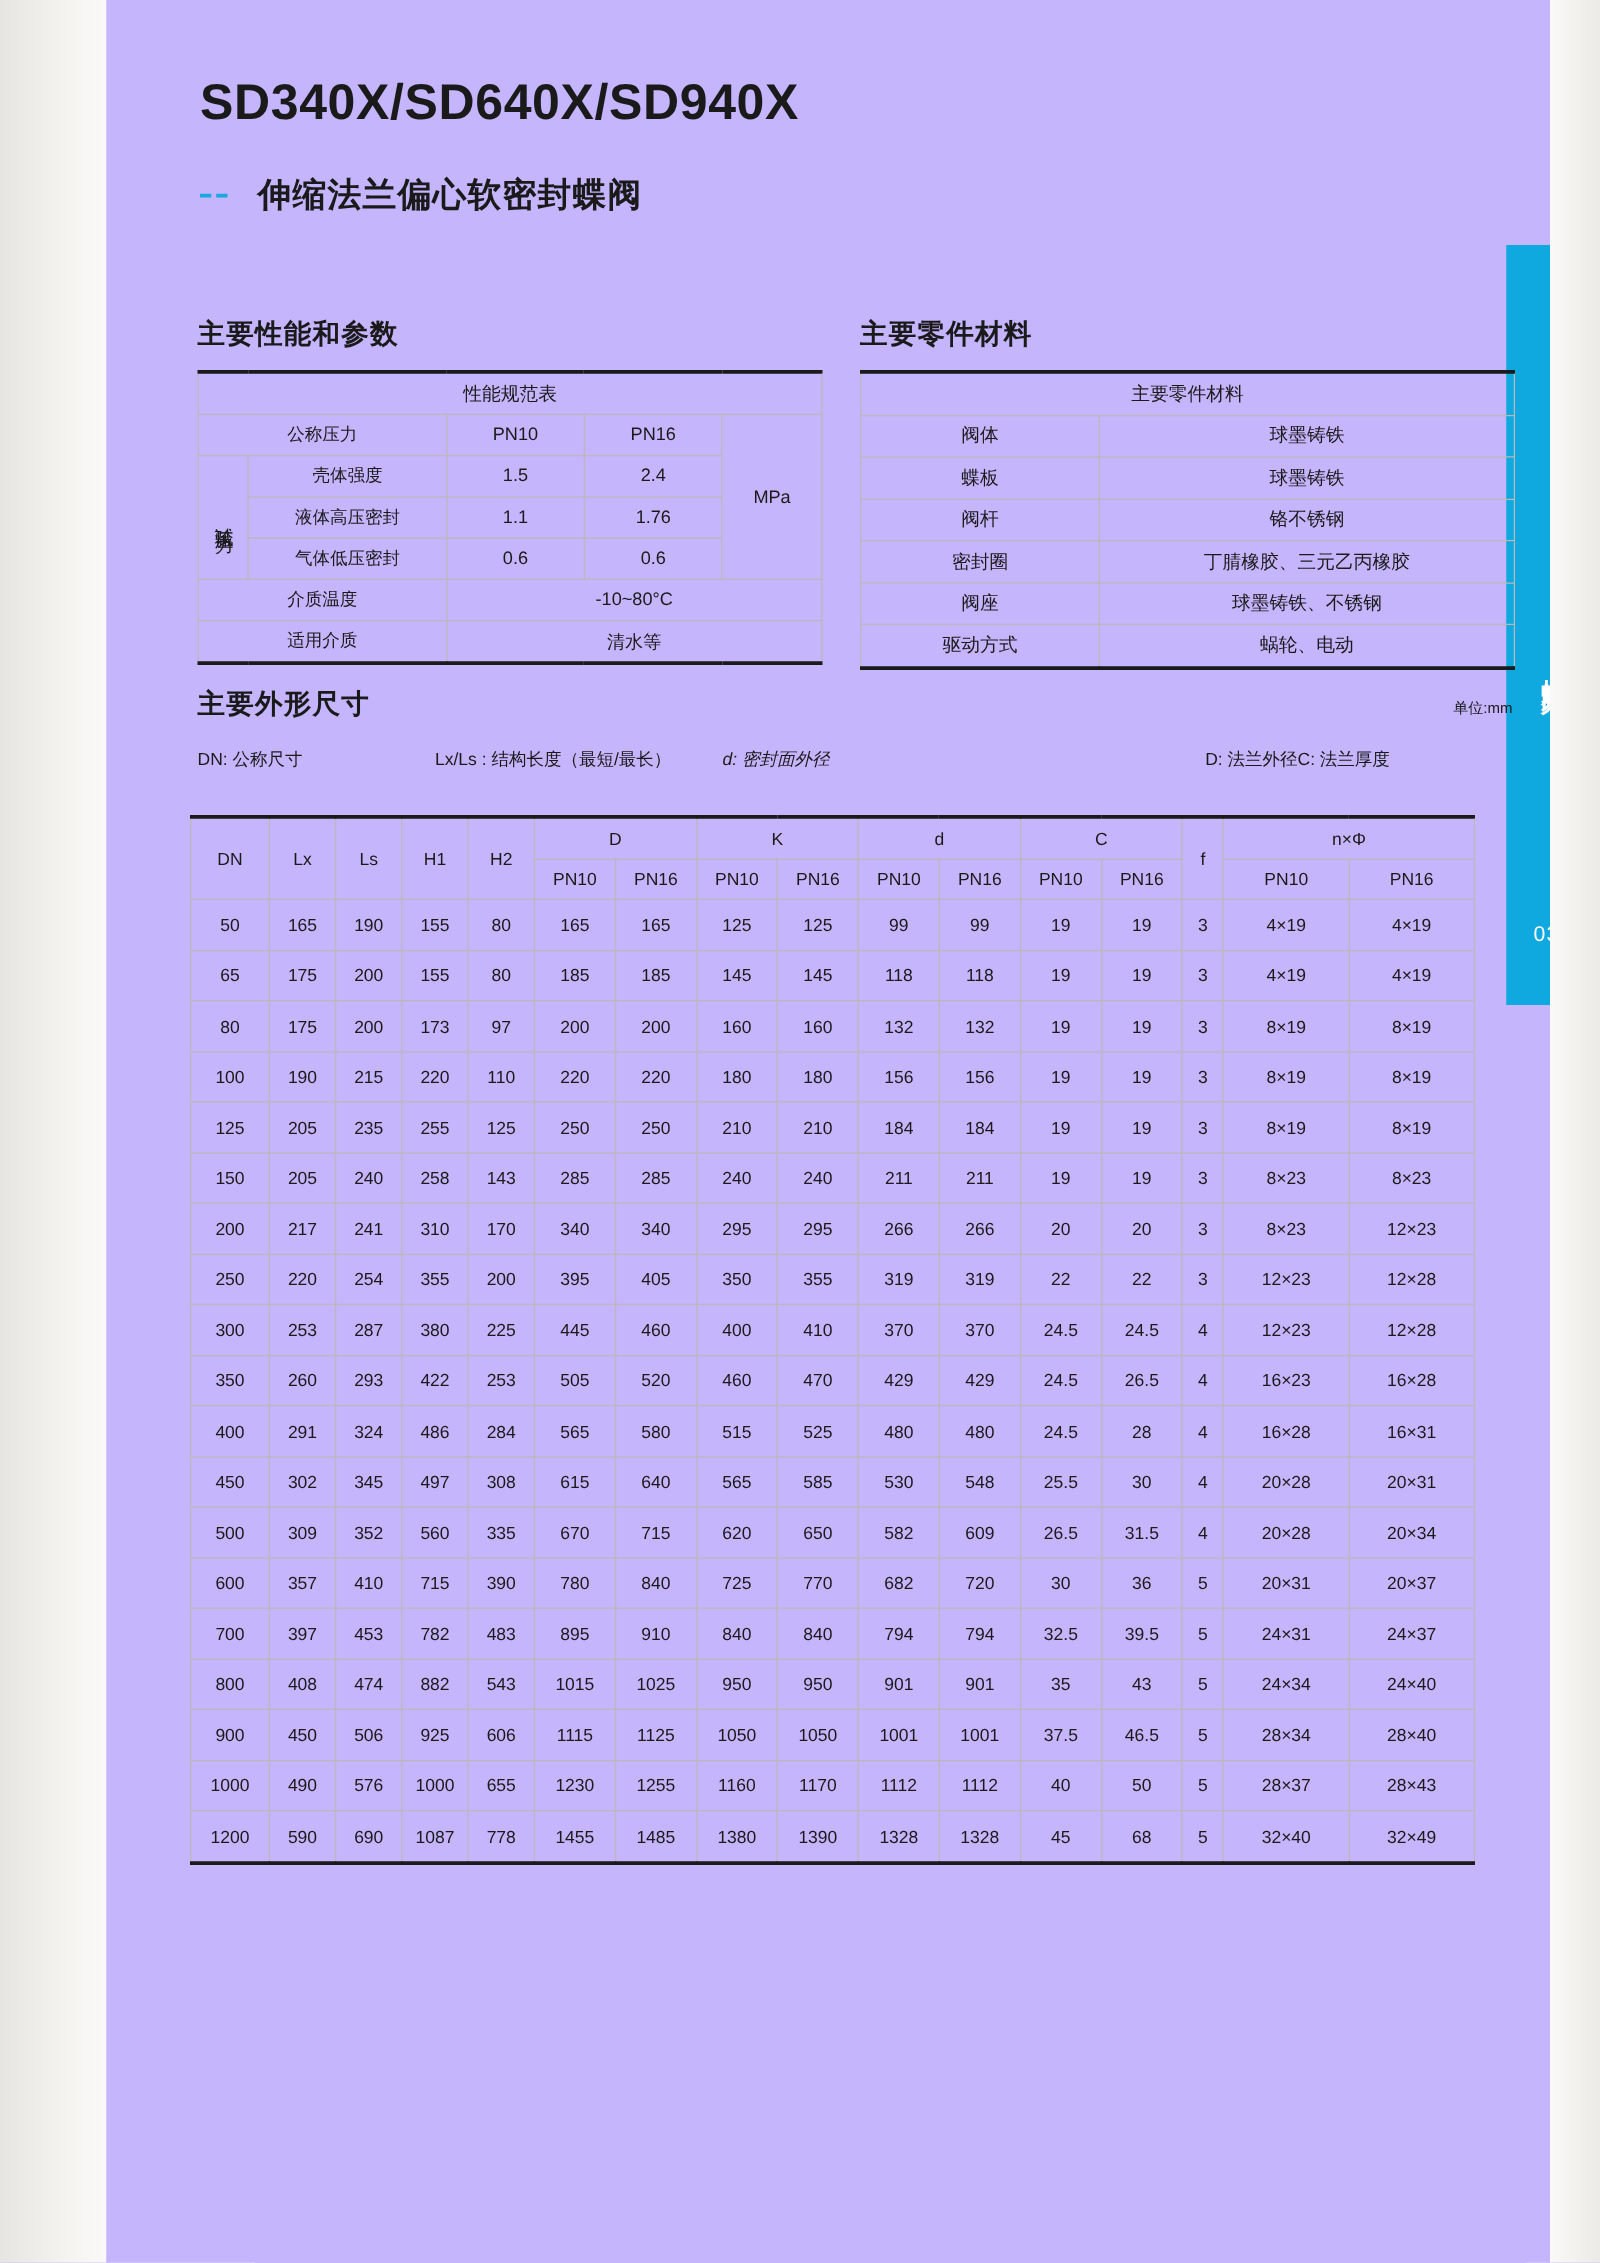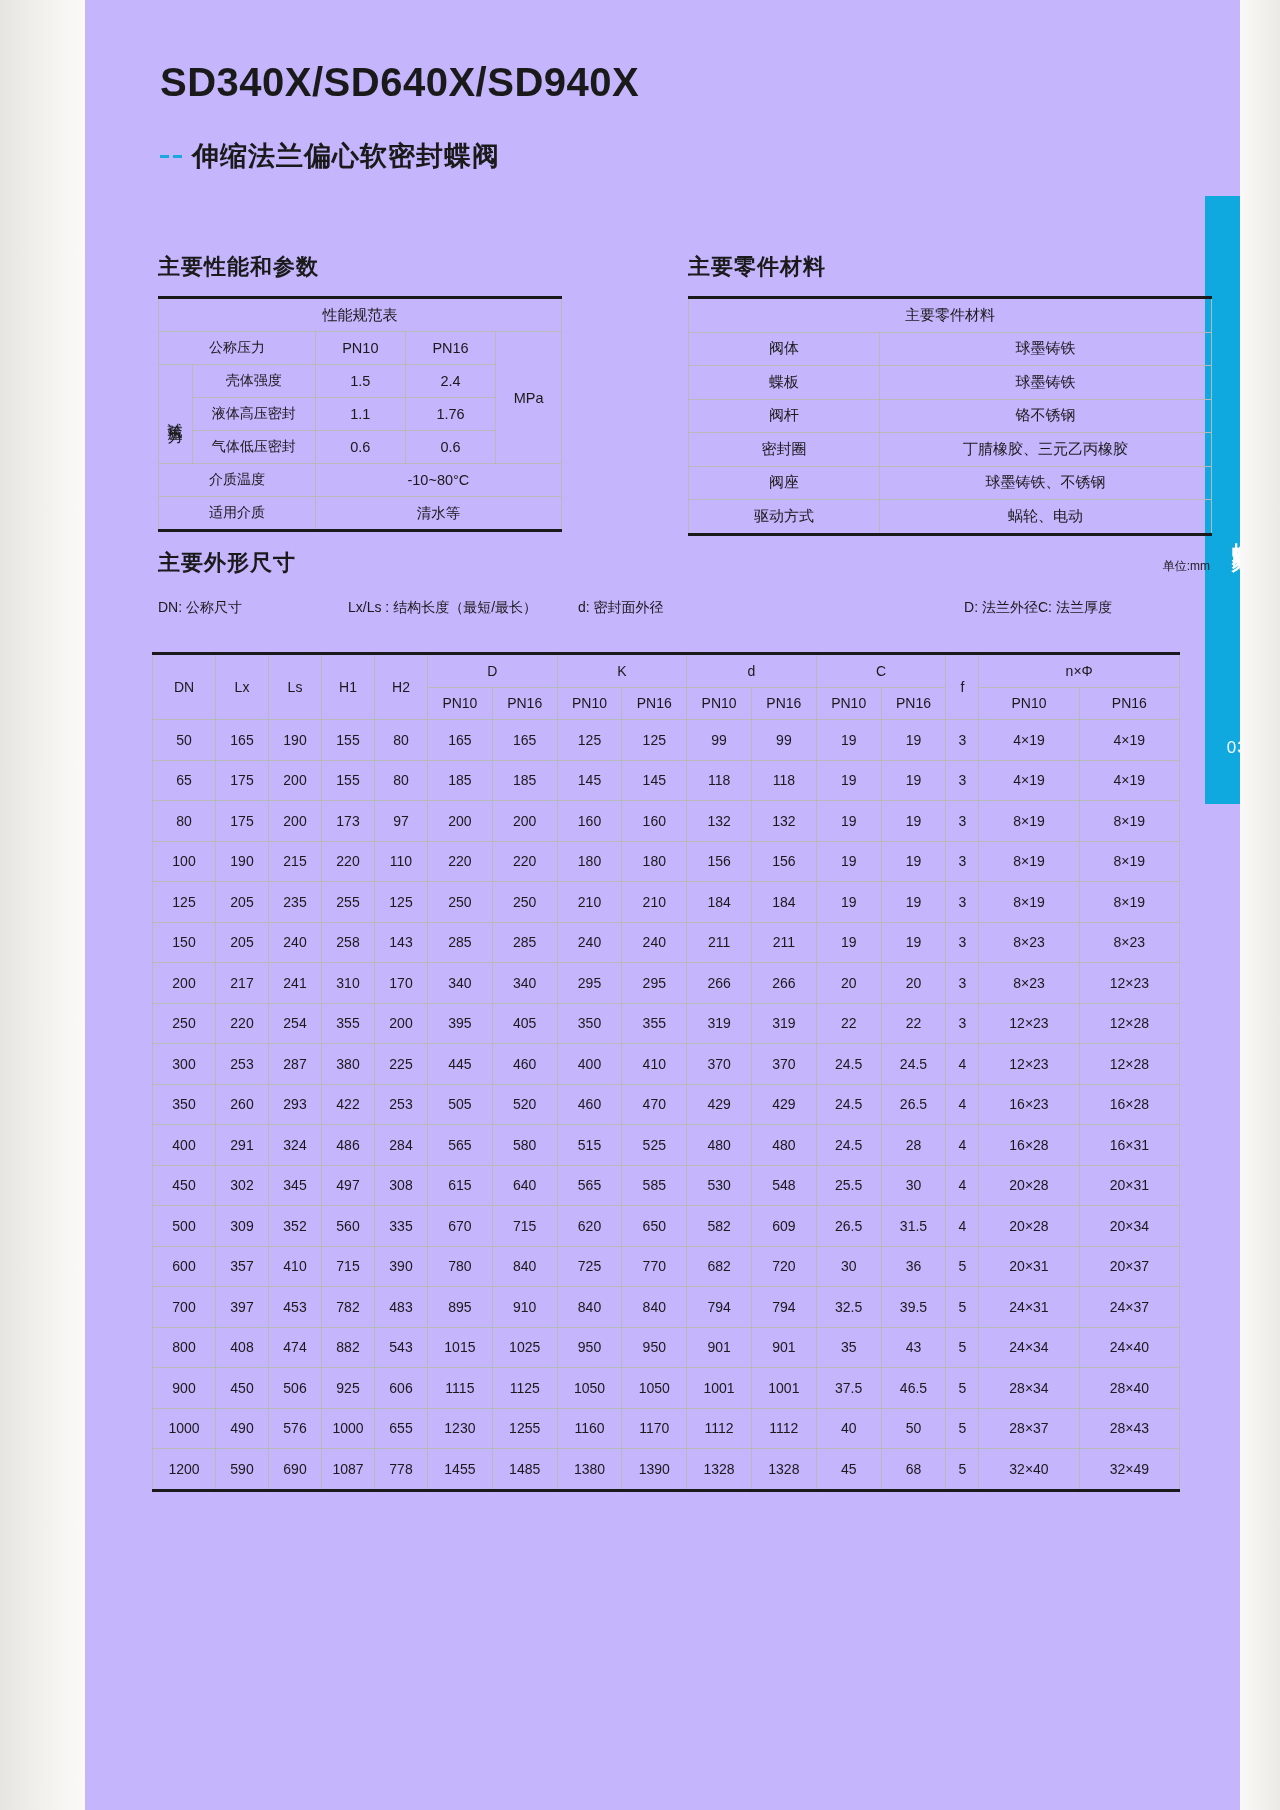--- a/index.html
+++ b/index.html
@@ -25,21 +25,21 @@
     background:linear-gradient(to left,#eceae6 0%,#faf9f7 100%);
   }
 
   
   .title{
     position:absolute;left:160px;top:60px;
     font-size:40px;font-weight:bold;letter-spacing:0.5px;
   }
   .subtitle-wrap{
     position:absolute;left:160px;top:138px;
-    display:flex;align-items:center;gap:10px;
+    display:flex;align-items:center;gap:24px;
   }
   .dashes{display:flex;gap:4px;align-items:center;}
   .dashes i{display:block;width:9px;height:3px;background:#1ba7df;}
   .subtitle{font-size:27px;font-weight:bold;letter-spacing:1px;}
 
   
   .side-tab{
     position:absolute;right:0;top:196px;width:75px;height:608px;
     background:#0fa9e0;color:#fff;
   }
@@ -70,21 +70,21 @@
     font-size:14.5px;font-weight:normal;
     padding:0;
   }
   .tbl{
     border-top:3px solid #1a1a1a;
     border-bottom:3px solid #1a1a1a;
   }
   .tbl .capt{font-size:15px;height:30px;}
 
   
-  #perf-table{position:absolute;left:158px;top:296px;width:404px;}
+  #perf-table{position:absolute;left:158px;top:296px;width:500px;}
   #perf-table td{height:32px;}
   #perf-table .lbl{font-size:14px;}
   #perf-table .vert{
     width:36px;font-size:15px;line-height:1.15;
   }
   #perf-table .vert span{
     writing-mode:vertical-rl;display:inline-block;letter-spacing:2px;
   }
 
   
@@ -92,21 +92,21 @@
   #mat-table td{height:32.5px;font-size:15px;}
 
   
   .legend{
     position:absolute;left:158px;top:596px;width:1020px;
     font-size:14px;line-height:22px;
   }
   .legend .row{display:flex;}
   .legend .c1{width:190px;}
   .legend .c2{width:230px;}
-  .legend .c3{width:230px;}
+  .legend .c3{width:230px;font-style:italic;}
   .legend .c4{width:230px;text-align:right;}
 
   
   #dim-table{
     position:absolute;left:152px;top:652px;width:1028px;
   }
   #dim-table td{height:31px;font-size:14px;}
   #dim-table thead td{font-size:14px;}
   #dim-table .hdr-tall{height:64px;}
   #dim-table tbody td{height:39.5px;}

